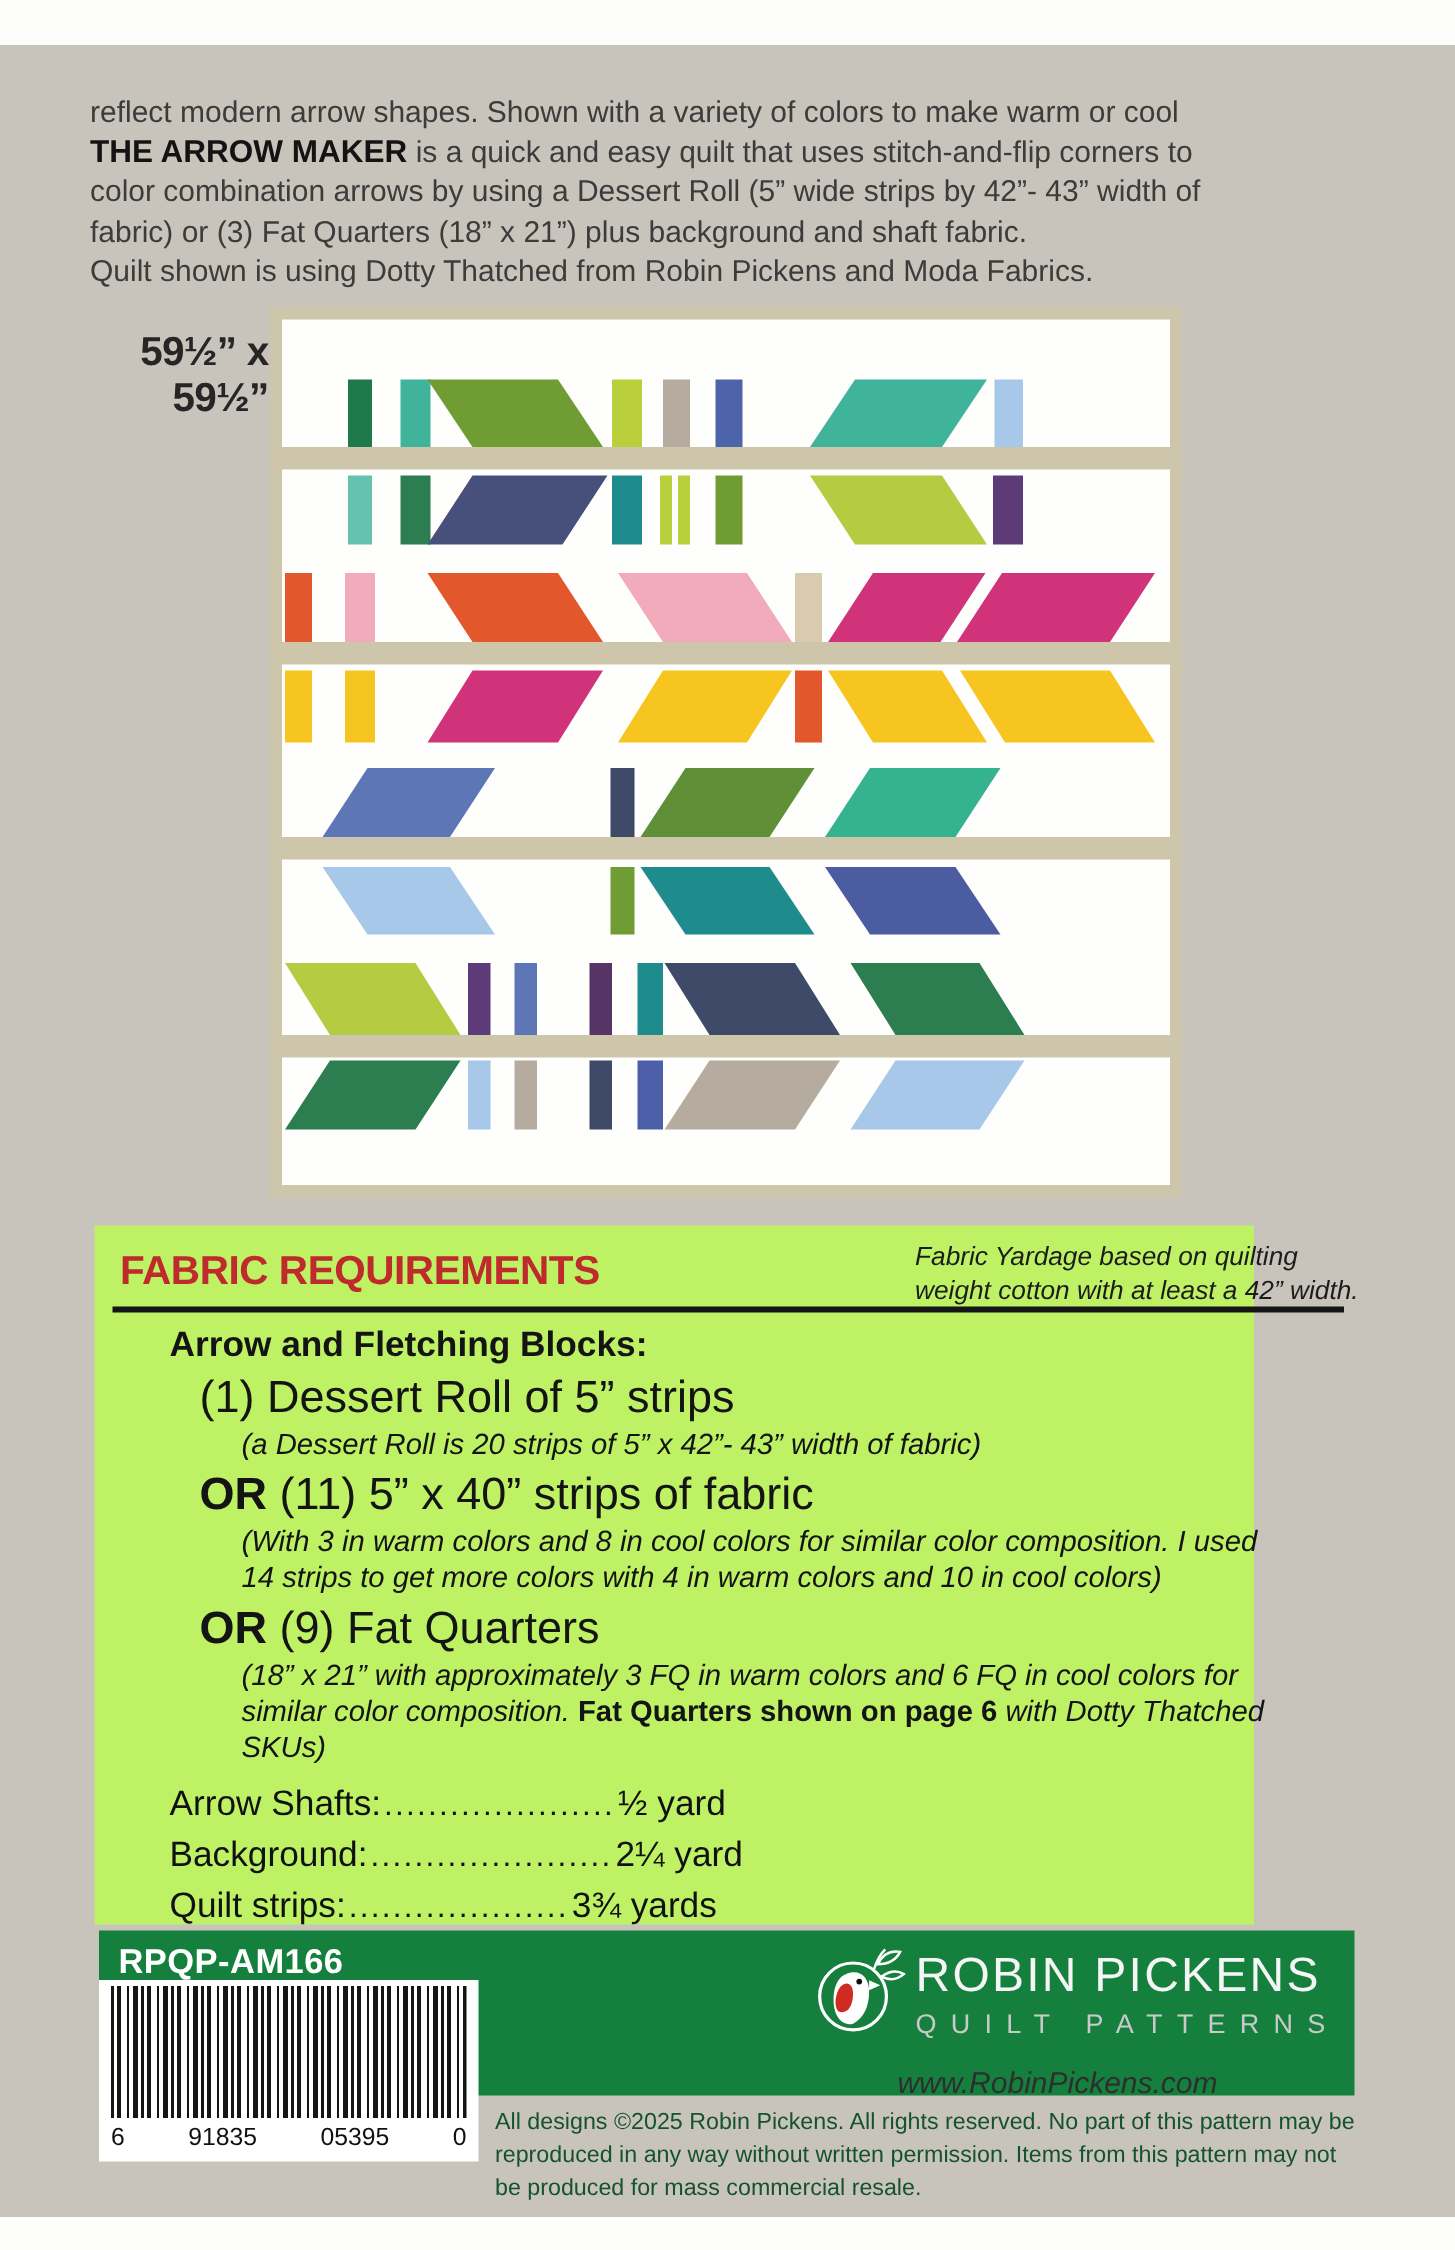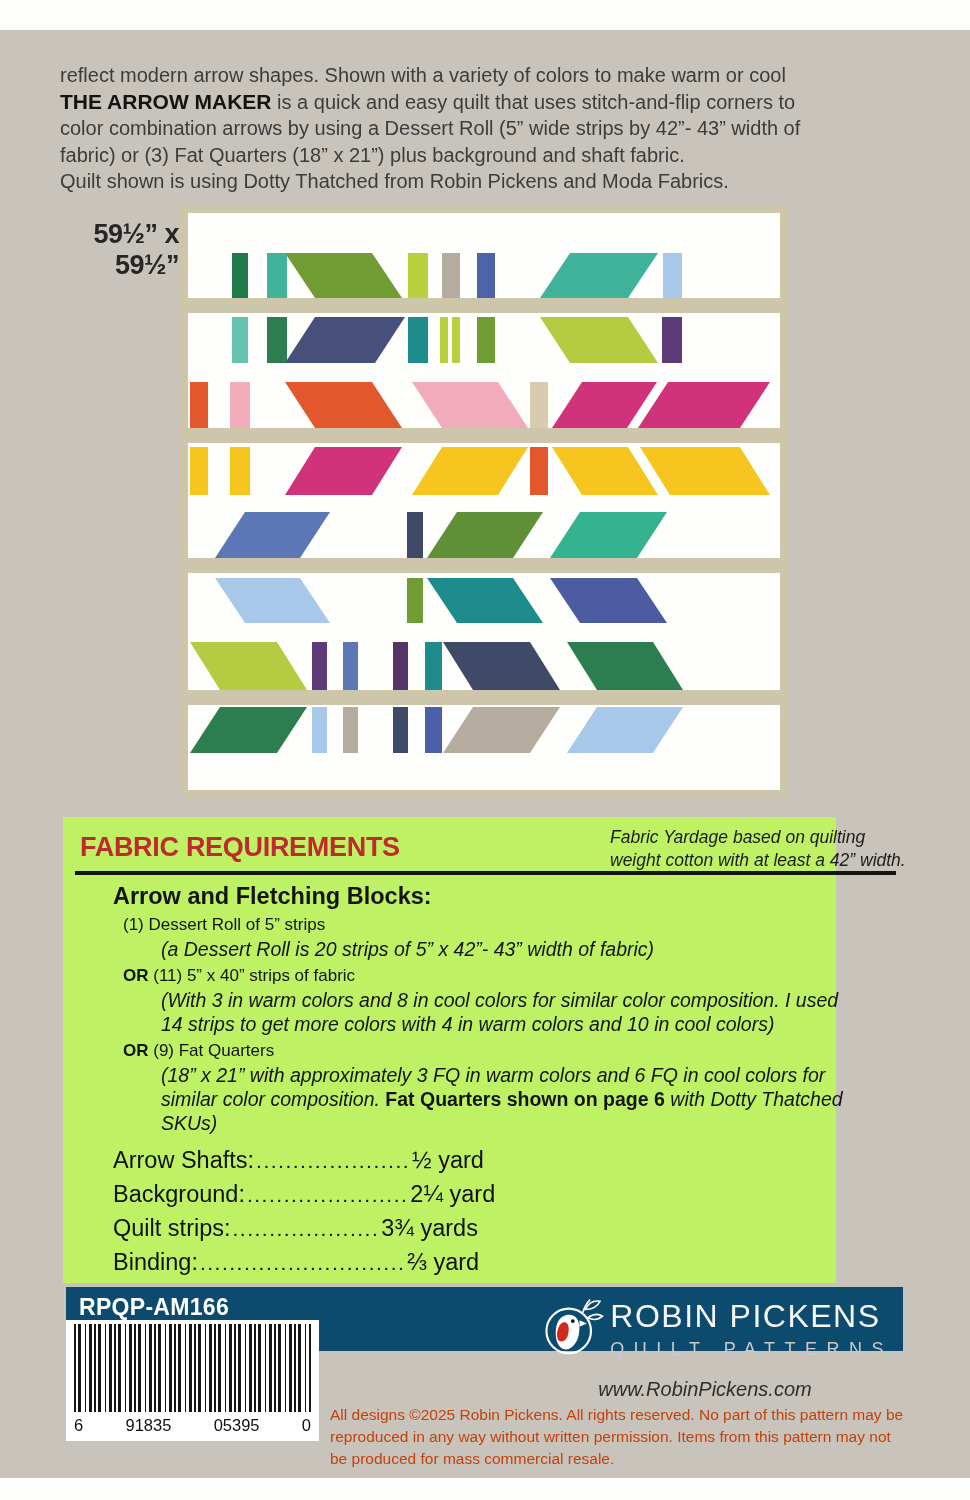--- a/index.html
+++ b/index.html
@@ -16,45 +16,45 @@
               font-weight:bold;font-size:27px;line-height:31px;color:#262626;letter-spacing:-0.5px}
 
   .quilt{position:absolute;left:180px;top:205px;width:608px;height:593px}
 
   .panel{position:absolute;left:63px;top:817px;width:773px;height:466px;background:#bef264}
   .req-title{position:absolute;left:17px;top:15px;font-size:27px;font-weight:bold;color:#bf2a2d;letter-spacing:-0.3px}
   .req-note-top{position:absolute;left:547px;top:9px;width:300px;font-style:italic;font-size:17.5px;line-height:22.5px;color:#1c1c1c}
   .rule{position:absolute;left:12px;top:54px;width:821px;height:4px;background:#151515}
   .req-body{position:absolute;left:50px;top:64px;width:785px;color:#141414}
   .req-h{font-size:23.5px;font-weight:bold;margin:2px 0 0 0}
-  .req-item{font-size:17px;margin:5px 0 2px 10px}
+  .req-item{font-size:30px;margin:5px 0 2px 20px}
   .req-note{font-size:19.5px;line-height:24px;margin:2px 0 0 48px}
   .req-note2{font-size:19.5px;line-height:24px;margin:0 0 0 48px}
   .req-body .b{font-weight:bold;font-style:normal}
   .req-body .i{font-style:italic}
   .yardage{margin-top:12px}
   .yard-row{display:flex;align-items:baseline;margin-top:7px;font-size:23.5px;color:#111}
   .y-label{font-weight:normal}
   .y-dots{letter-spacing:1.5px;margin:0 2px;font-size:21px}
 
-  .blackbar{position:absolute;left:66px;top:1287px;width:837px;height:64px;background:#0c4a6e}
+  .blackbar{position:absolute;left:66px;top:1287px;width:837px;height:110px;background:#15803d}
   .sku{position:absolute;left:13px;top:7px;color:#fff;font-weight:bold;font-size:23px;letter-spacing:.3px}
   .brand{position:absolute;right:10px;top:4px;display:flex;align-items:center}
   .brand-text{margin-left:5px}
   .brand-name{color:#f5f5f5;font-size:32px;letter-spacing:1.5px;line-height:46px;font-weight:400}
   .brand-sub{color:#c9c9c9;font-size:18px;letter-spacing:9.5px;margin-top:0}
 
   .barcode{position:absolute;left:66px;top:1320px;width:253px;height:121px;background:#fff;
            padding:4px 8px 0 8px;box-sizing:border-box}
   .bars{height:88px;background:repeating-linear-gradient(90deg,#151515 0 2px,#fff 2px 4px,#151515 4px 7px,#fff 7px 11px,#151515 11px 12px,#fff 12px 15px,#151515 15px 18px,#fff 18px 20px)}
   .bc-digits{display:flex;justify-content:space-between;font-size:16.5px;color:#111;padding-top:4px}
 
   .website{position:absolute;left:500px;top:1378px;width:410px;text-align:center;
            font-style:italic;font-size:20px;color:#2e2e2e}
-  .copyright{position:absolute;left:330px;top:1404px;width:580px;font-size:15.5px;line-height:22px;color:#c2410c}
+  .copyright{position:absolute;left:330px;top:1404px;width:580px;font-size:15.5px;line-height:22px;color:#14532d}
 </style>
 </head>
 <body>
 
 <div class="strip-top"></div>
 <div class="backdrop"></div>
 <div class="strip-bottom"></div>
 
 <div class="intro" id="intro-lines">
     <div>reflect modern arrow shapes. Shown with a variety of  colors to make warm or cool</div>

